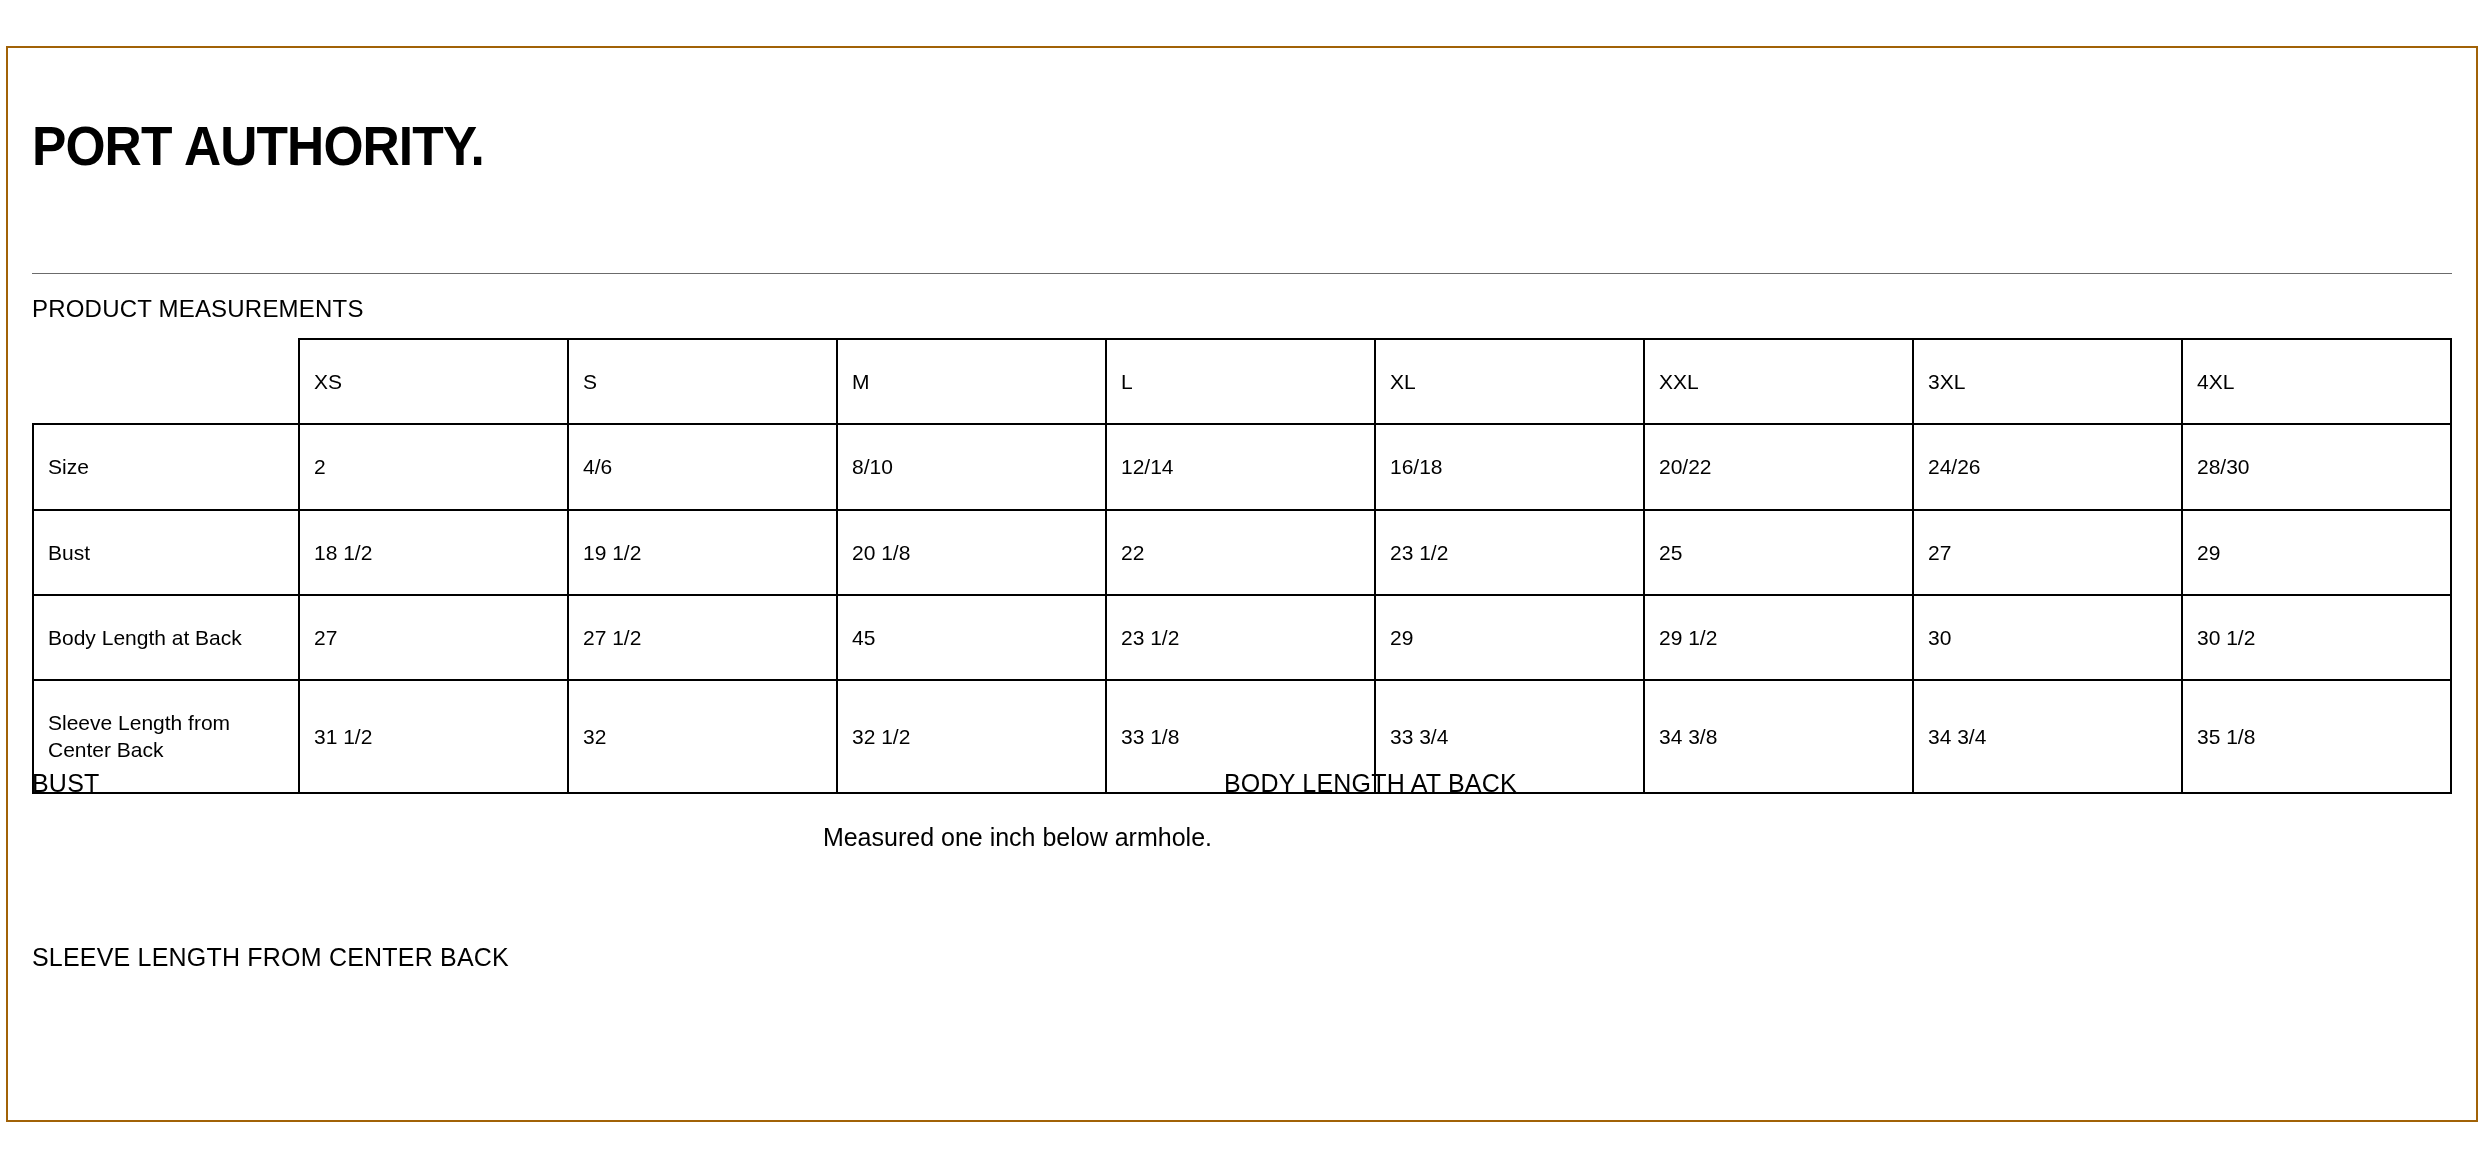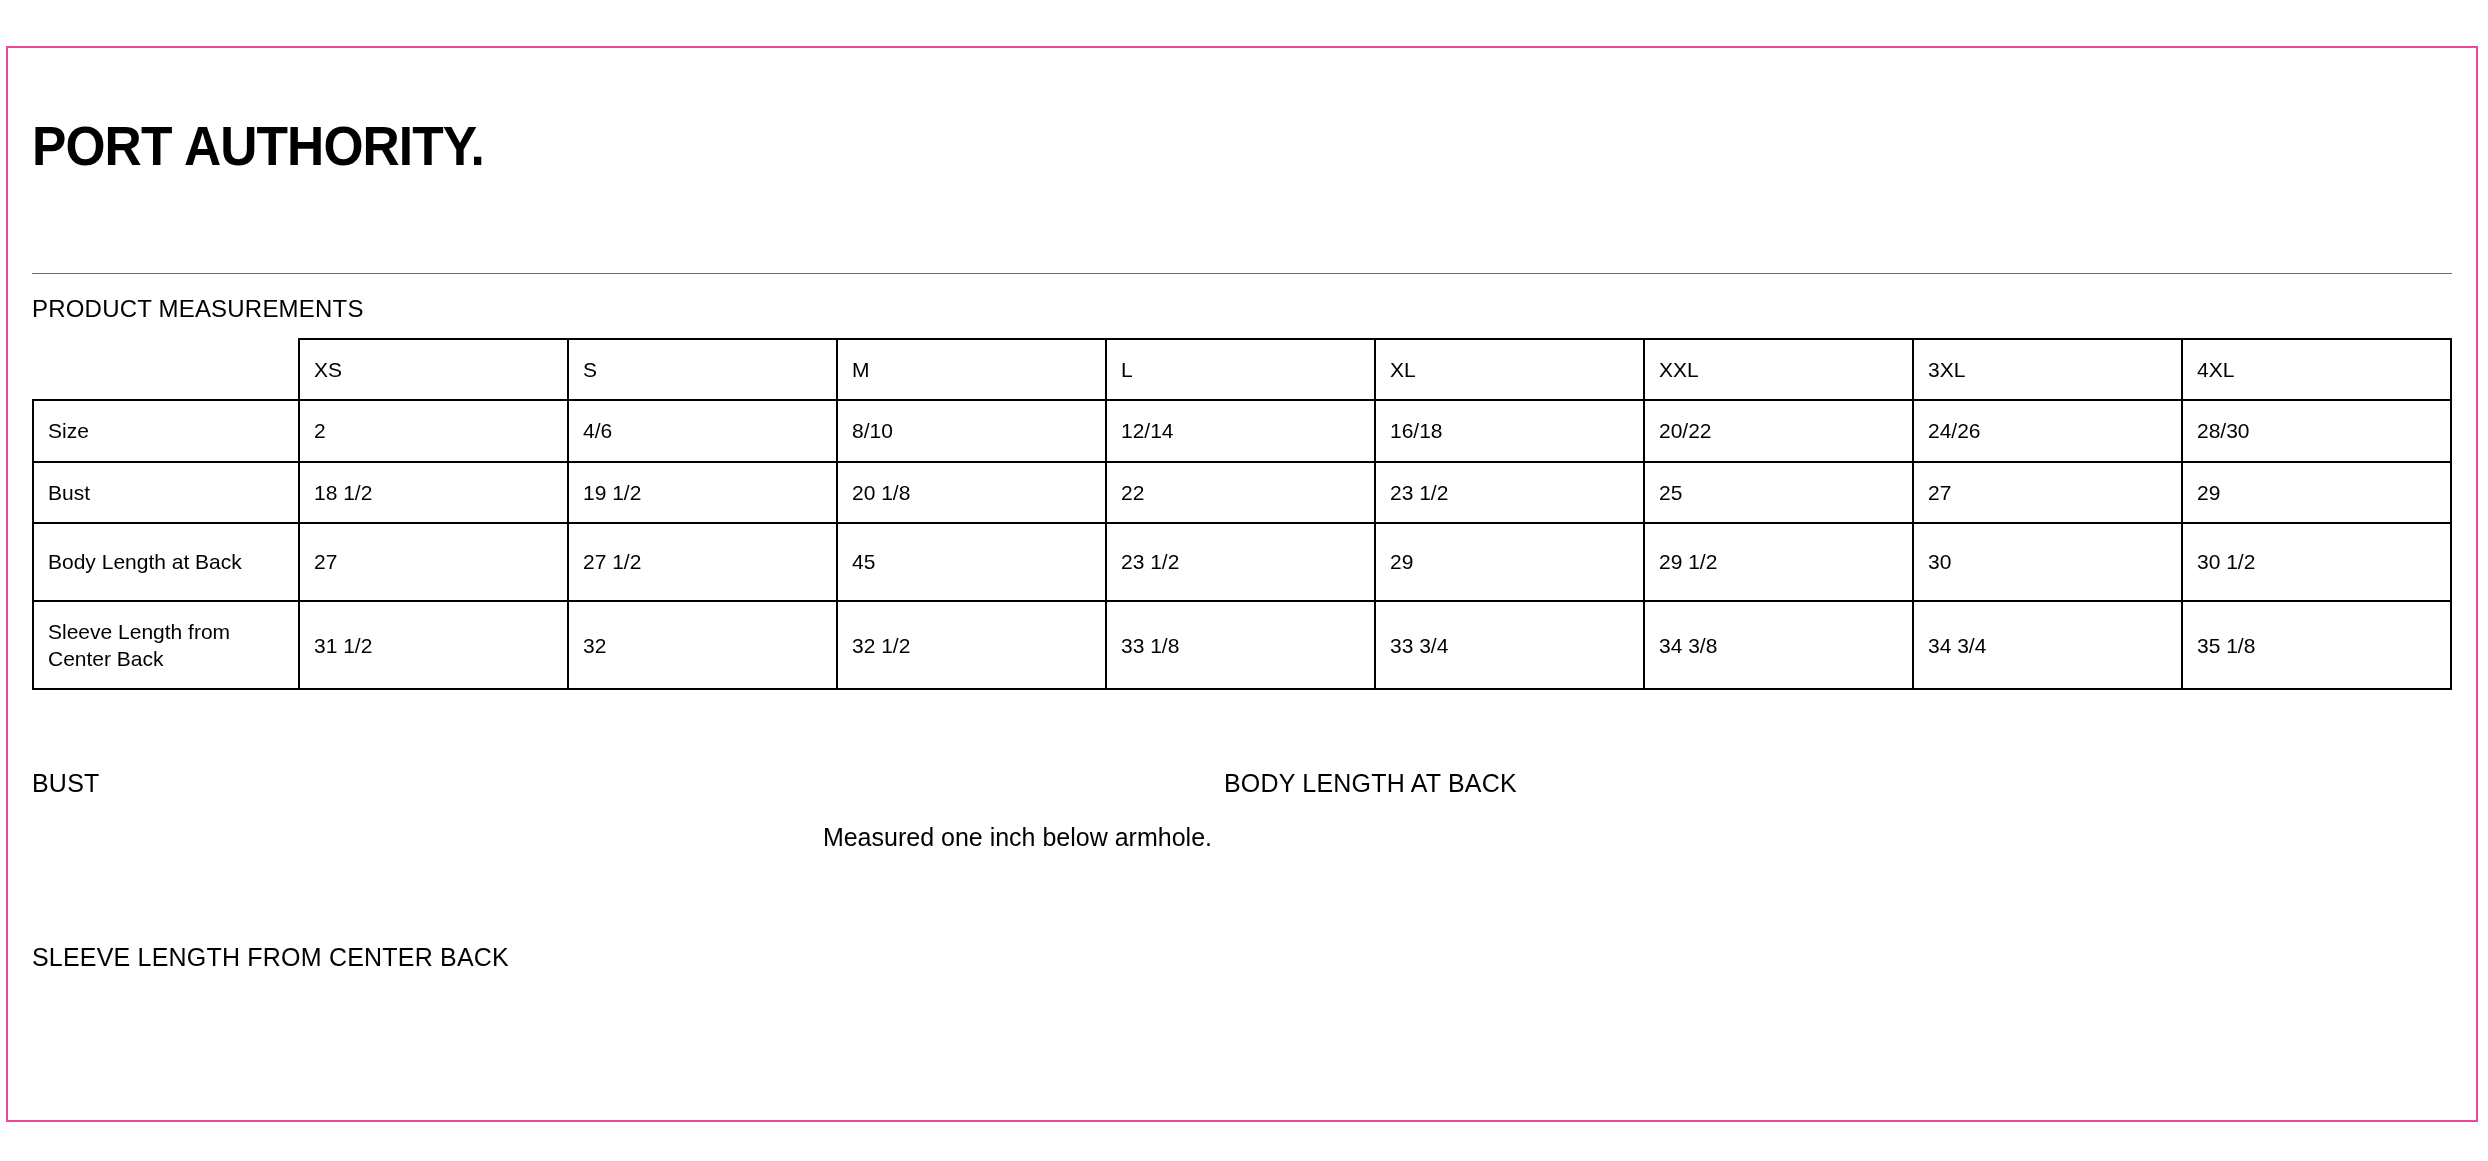--- a/index.html
+++ b/index.html
@@ -15,21 +15,21 @@
     color: #000000;
     overflow: hidden;
   }
 
   .page {
     position: absolute;
     left: 6px;
     top: 46px;
     width: 2472px;
     height: 1076px;
-    border: 2px solid #ec4899;
+    border: 2px solid #a16207;
     background: #ffffff;
   }
 
   .brand {
     position: absolute;
     left: 24px;
     top: 70px;
     font-family: "Liberation Sans", sans-serif;
     font-size: 56px;
     line-height: 56px;
@@ -79,21 +79,21 @@
     border-collapse: collapse;
     width: 2420px;
     table-layout: fixed;
   }
   table.meas th, table.meas td {
     border: 2px solid #000000;
     font-size: 21px;
     font-weight: normal;
     text-align: left;
     vertical-align: middle;
-    padding: 16px 14px;
+    padding: 28px 14px;
     line-height: 1.3;
   }
   table.meas thead th {
     height: 46px;
   }
   table.meas thead th.corner {
     border: none;
   }
   table.meas tbody td {
     height: 46px;

